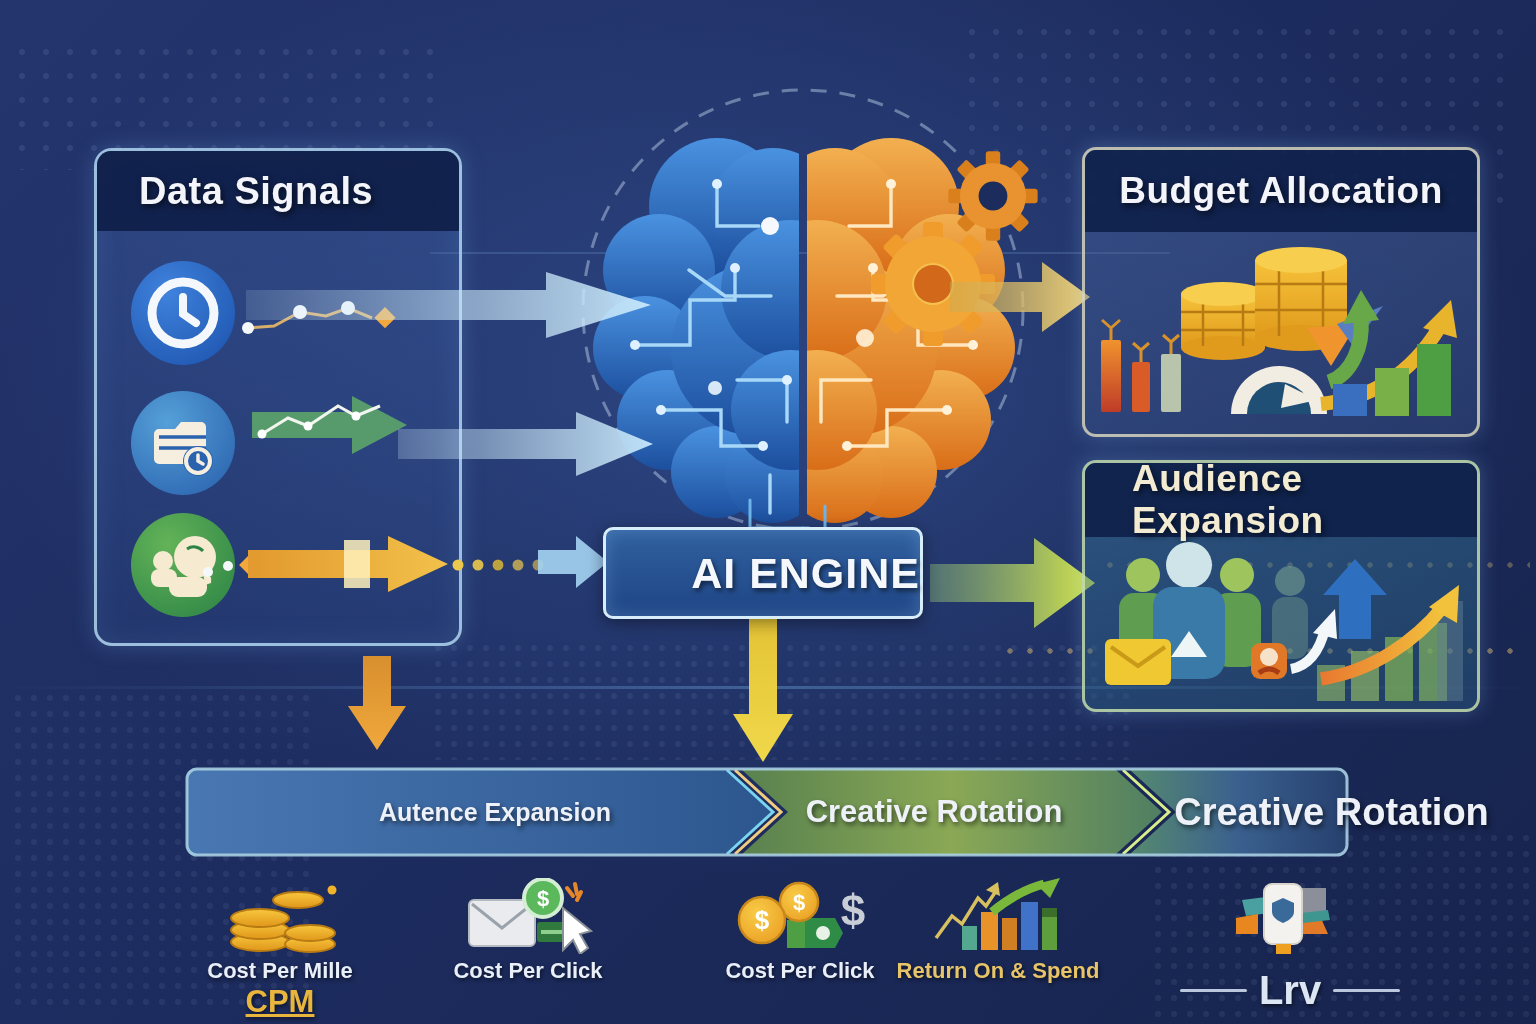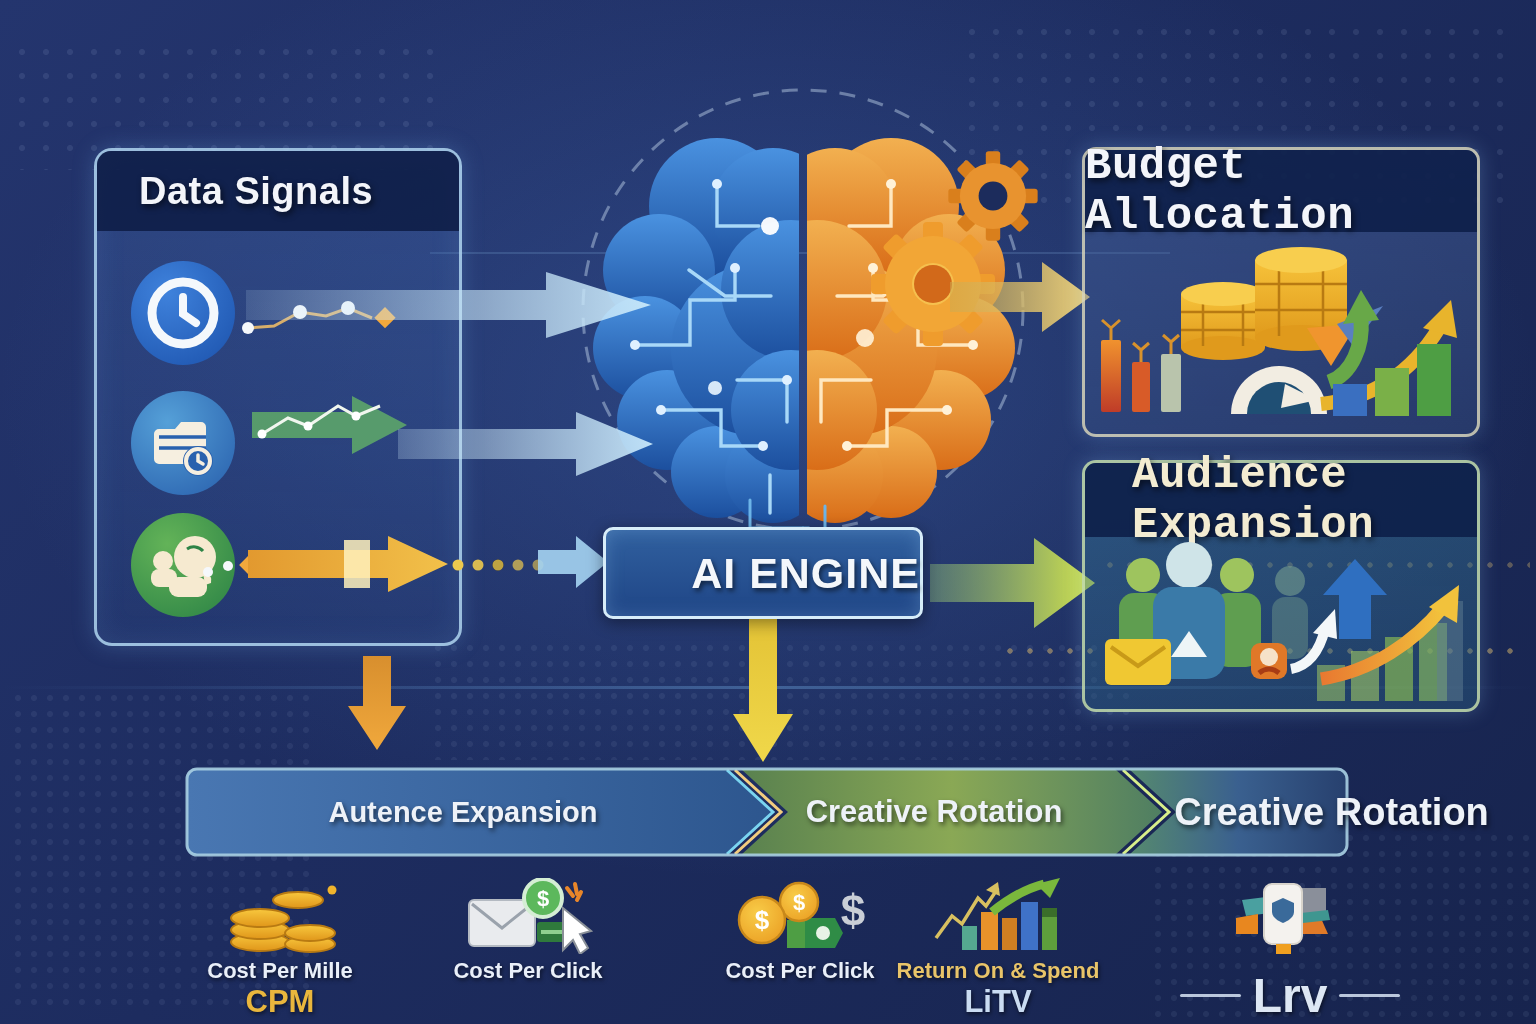--- a/index.html
+++ b/index.html
@@ -37,51 +37,51 @@
     box-shadow:0 0 20px rgba(140,190,240,.28);}
   .box-budget{top:147px;height:284px;border:3px solid rgba(224,220,190,.8);
     background:linear-gradient(180deg, rgba(80,110,170,.40), rgba(62,88,140,.34));}
   .box-audience{top:460px;height:246px;border:3px solid rgba(205,228,175,.8);
     background:linear-gradient(180deg, rgba(55,120,150,.45), rgba(45,100,135,.40));}
   .box-right .hdr{position:absolute;left:0;top:0;right:0;
     background:rgba(13,30,72,.88);border-radius:11px 11px 0 0;
     display:flex;align-items:center;justify-content:center;}
   .box-budget .hdr{height:82px;}
   .box-audience .hdr{height:74px;padding-left:47px;}
-  .box-right .hdr-title{font-size:44px;font-family:Liberation Mono, monospace;}
+  .box-right .hdr-title{font-size:37px;}
   .box-audience .hdr-title{color:#f3ecd2;}
   .box-body{position:absolute;left:0;right:0;bottom:0;overflow:hidden;border-radius:0 0 11px 11px;}
   .box-budget .box-body{top:82px;}
   .box-audience .box-body{top:74px;}
 
   
   .ai-box{position:absolute;left:603px;top:527px;width:314px;height:86px;
     border:3px solid #d7edf9;border-radius:10px;
     background:linear-gradient(180deg,#30609f,#1f4586);
     box-shadow:0 4px 16px rgba(0,0,0,.4), inset 0 0 18px rgba(160,210,250,.25);
     display:flex;align-items:center;justify-content:flex-end;}
   .ai-label{font-size:43px;font-weight:bold;color:#f4f7fb;letter-spacing:1px;
     text-shadow:2px 3px 5px rgba(0,0,0,.55);}
 
   .abs{position:absolute;}
 
   
   .banner{position:absolute;left:184px;top:766px;width:1166px;height:92px;}
   .banner-label{position:absolute;top:0;height:92px;display:flex;align-items:center;justify-content:center;
     color:#eef2f8;font-weight:bold;text-shadow:2px 3px 5px rgba(0,0,0,.55);}
-  .bl-1{left:44px;width:470px;font-size:29px;}
+  .bl-1{left:76px;width:470px;font-size:25px;}
   .bl-2{left:575px;width:350px;font-size:31px;}
   .bl-3{left:950px;width:395px;font-size:38px;}
 
   
   .metric{position:absolute;top:878px;text-align:center;}
   .metric .m-icon{height:76px;display:flex;align-items:flex-end;justify-content:center;}
   .m-label{margin-top:4px;font-size:22px;font-weight:bold;color:#e9eff9;text-shadow:1px 2px 4px rgba(0,0,0,.6);}
   .m-abbr{font-size:31px;font-weight:bold;text-shadow:1px 2px 4px rgba(0,0,0,.6);}
-  .c-gold{color:#e9b63d;} .c-blue{color:#cadcf2;} .c-cream{color:#e8c469;} .c-light{color:#dde7f4;}
+  .c-gold{color:#e9b63d;text-decoration:underline;} .c-blue{color:#cadcf2;} .c-cream{color:#e8c469;} .c-light{color:#dde7f4;}
   .lrv-row{display:flex;align-items:center;justify-content:center;gap:12px;}
   .lrv-line{width:76px;height:3px;background:rgba(215,228,245,.85);border-radius:2px;}
 </style>
 </head>
 <body>
 
 <div class="stage">
 
   <div class="dots" style="left:10px;top:40px;width:430px;height:130px;"></div>
   <div class="dots" style="left:960px;top:20px;width:560px;height:200px;"></div>
@@ -590,36 +590,35 @@
         <rect x="93" y="24" width="17" height="48" fill="#3f72c8"></rect>
         <rect x="114" y="30" width="15" height="42" fill="#5e9e3c"></rect>
         <rect x="114" y="30" width="15" height="9" fill="#3a6e2a"></rect>
         <polyline points="8,60 24,38 34,46 50,20 58,28 70,10" fill="none" stroke="#d8c060" stroke-width="3.5"></polyline>
         <polygon points="70,4 58,12 72,18" fill="#d8c060"></polygon>
         <path d="M64,34 C84,18 100,10 116,6" fill="none" stroke="#7ab83c" stroke-width="9"></path>
         <polygon points="132,0 108,6 122,20" fill="#7ab83c"></polygon>
       </svg>
     </div>
     <div class="m-label c-cream">Return On &amp; Spend</div>
-    <div class="m-abbr c-blue">LiTV</div>
   </div>
 
   <div class="metric" style="left:1180px;width:220px;">
     <div class="m-icon">
       <svg width="120" height="76" viewBox="0 0 120 76">
         <polygon points="12,22 60,16 64,32 16,38" fill="#4aa0a0"></polygon>
         <rect x="62" y="10" width="34" height="30" fill="#8a8f9a"></rect>
         <polygon points="6,40 28,36 28,56 6,56" fill="#e8871f"></polygon>
         <polygon points="64,42 90,38 98,56 70,56" fill="#e07a28"></polygon>
         <polygon points="62,36 98,32 100,42 64,46" fill="#3f9690"></polygon>
         <rect x="34" y="6" width="38" height="60" rx="8" fill="#f4f2ee" stroke="#d8d4cc" stroke-width="2"></rect>
         <path d="M53,20 l11,5 v9 c0,7 -11,11 -11,11 c0,0 -11,-4 -11,-11 v-9 z" fill="#3a6a9a"></path>
         <rect x="46" y="66" width="15" height="10" fill="#f0a020"></rect>
       </svg>
     </div>
     <div class="lrv-row" style="margin-top:14px;">
       <span class="lrv-line"></span>
-      <span class="m-abbr c-light" style="font-size:48px;">Lrv</span>
+      <span class="m-abbr c-light" style="font-size:40px;">Lrv</span>
       <span class="lrv-line"></span>
     </div>
   </div>
 
 </div>
 
 </body></html>

